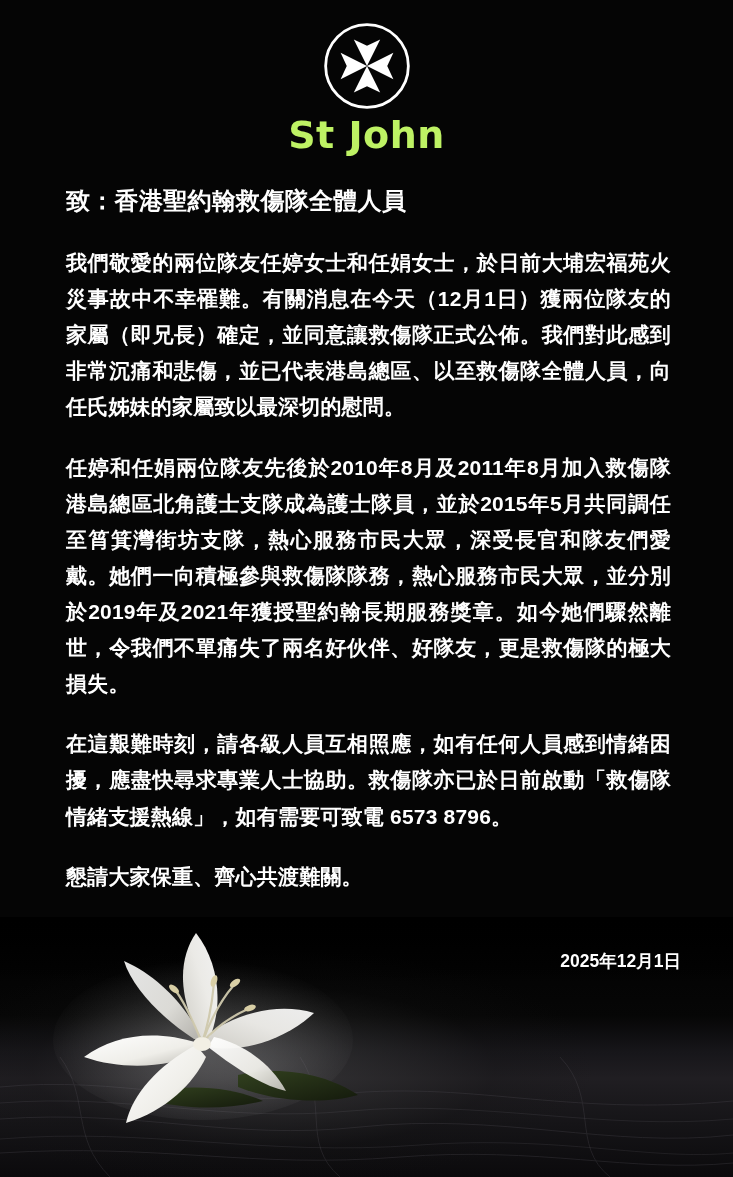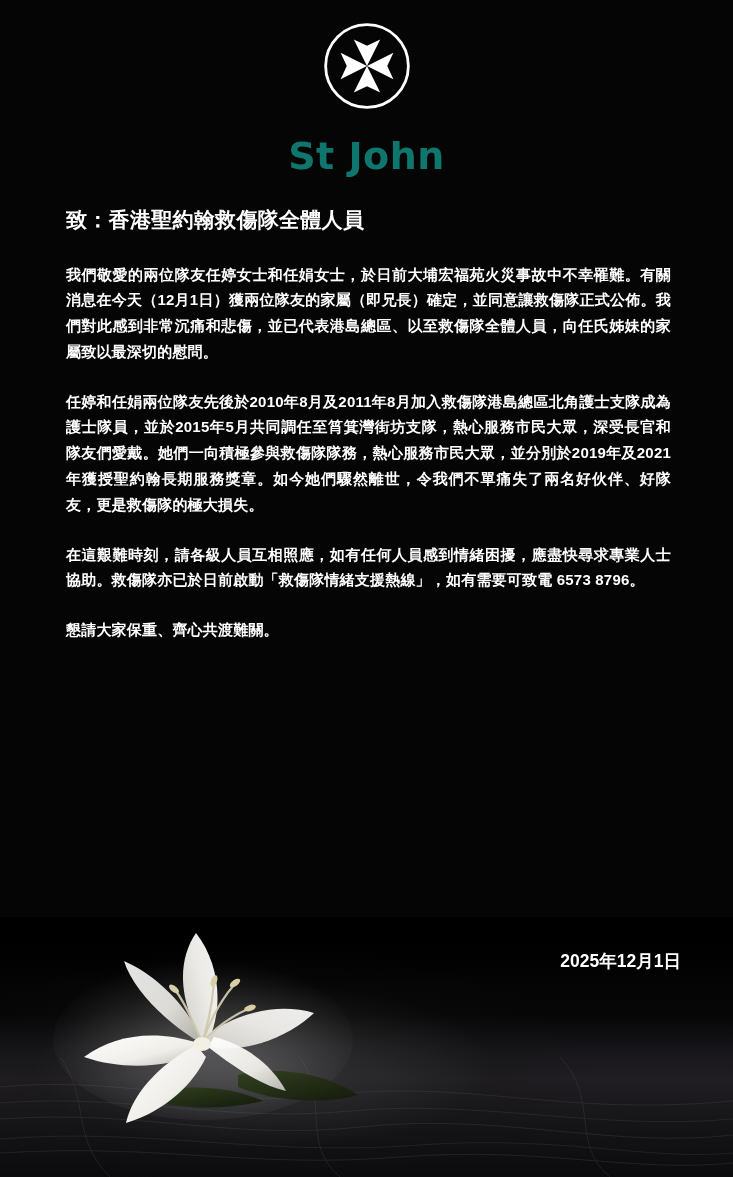--- a/index.html
+++ b/index.html
@@ -29,41 +29,41 @@
     flex-direction: column;
     align-items: center;
   }
   .logo-mark {
     width: 88px;
     height: 88px;
     position: relative;
   }
   .logo-mark svg { display: block; }
   .logo-word {
-    margin-top: 24px;
+    margin-top: 3px;
     font-size: 38px;
     font-weight: bold;
     letter-spacing: 0.5px;
-    color: #0f766e;
+    color: #bef264;
     font-family: "DejaVu Sans", sans-serif;
   }
 
   
   .content {
     padding: 26px 62px 0 66px;
   }
   .salutation {
-    font-size: 21px;
+    font-size: 24px;
     font-weight: bold;
     line-height: 1.5;
     margin-bottom: 26px;
     letter-spacing: 0.3px;
   }
   .para {
-    font-size: 15px;
+    font-size: 21px;
     font-weight: bold;
     line-height: 1.72;
     margin: 0 0 24px 0;
     letter-spacing: 0.2px;
     text-align: justify;
     text-justify: inter-character;
   }
   .para.last {
     margin-bottom: 8px;
   }

